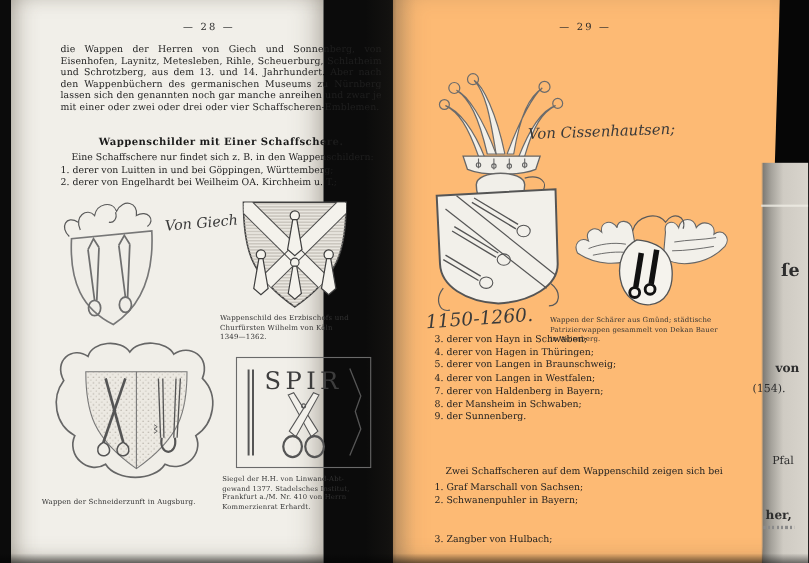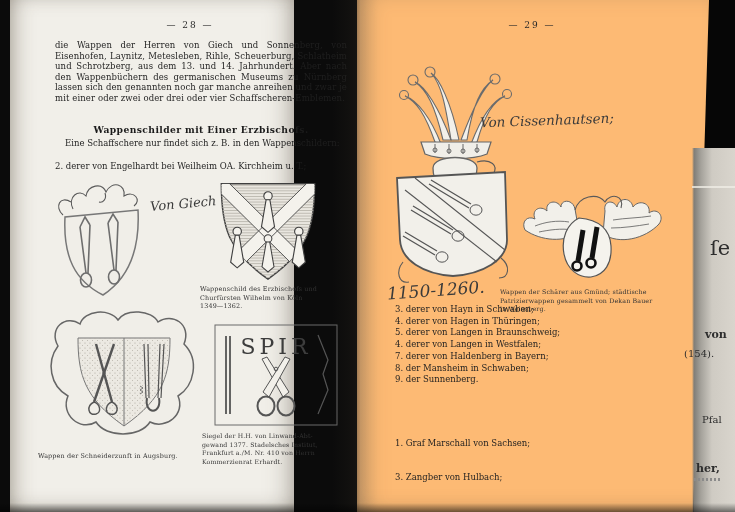--- a/index.html
+++ b/index.html
@@ -35,22 +35,23 @@
 
 <div id="photo">
 
   <div id="black-corner" class="abs"></div>
 
   <div id="left-page" class="page">
     <div class="abs pageno" style="left:35px;top:20px;width:290px;">—  28  —</div>
 
     <div class="abs body-text" style="left:45px;top:40px;width:292px;">die Wappen der Herren von Giech und Sonnenberg, von Eisenhofen, Laynitz, Metesleben, Rihle, Scheuerburg, Schlatheim und Schrotzberg, aus dem 13. und 14. Jahrhundert. Aber nach den Wappenbüchern des germanischen Museums zu Nürnberg lassen sich den genannten noch gar manche anreihen und zwar je mit einer oder zwei oder drei oder vier Schaffscheren-Emblemen.</div>
 
-    <div class="abs heading" style="left:45px;top:124px;width:292px;">Wappenschilder mit Einer Erzbischofs.</div>
+    <div class="abs heading" style="left:45px;top:124px;width:292px;">Wappenschilder mit Einer Schaffschere.</div>
     <div class="abs line indent" style="left:45px;top:138px;width:292px;">Eine Schaffschere nur findet sich z. B. in den Wappenschildern:</div>
+    <div class="abs line" style="left:45px;top:150px;">1. derer von Luitten in und bei Göppingen, Württemberg;</div>
     <div class="abs line" style="left:45px;top:161px;">2. derer von Engelhardt bei Weilheim OA. Kirchheim u. T.;</div>
 
     <svg class="abs" style="left:35px;top:175px;" width="115" height="135" viewBox="0 0 115 135">
       <g>
         <path class="sk" stroke-width="1.1" d="M28,34 C22,22 34,13 41,21 C43,10 57,7 61,17 C67,5 81,9 79,21 C89,15 97,25 89,31"></path>
         <path class="sk" stroke-width="1.1" d="M18,40 C9,32 15,20 26,27 M60,18 C62,24 58,28 54,27"></path>
       </g>
       <path d="M20,42 C18,82 30,106 58,120 C84,103 95,74 93,35 L20,42 Z" fill="#f0eee8" stroke="#777" stroke-width="1.5"></path>
       <g stroke="#6e6e6e" stroke-width="1.6" fill="none">
         <path d="M35,52 L40,42 L45,50"></path>
@@ -235,27 +236,29 @@
     <div class="abs" style="left:38px;top:304px;">
       <div class="line">3. derer von Hayn in Schwaben;</div>
       <div class="line">4. derer von Hagen in Thüringen;</div>
       <div class="line">5. derer von Langen in Braunschweig;</div>
       <div class="line">4. derer von Langen in Westfalen;</div>
       <div class="line">7. derer von Haldenberg in Bayern;</div>
       <div class="line">8. der Mansheim in Schwaben;</div>
       <div class="line">9. der Sunnenberg.</div>
     </div>
 
+    <div class="abs line indent" style="left:38px;top:424px;width:280px;">Zwei Schaffscheren auf dem Wappenschild zeigen sich bei</div>
     <div class="abs line" style="left:38px;top:438px;">1. Graf Marschall von Sachsen;</div>
-    <div class="abs line" style="left:38px;top:472px;text-align:center;">3. Zangber von Hulbach;</div>
+    <div class="abs line" style="left:38px;top:450px;">2. Schwanenpuhler in Bayern;</div>
+    <div class="abs line" style="left:38px;top:486px;text-align:center;">3. Zangber von Hulbach;</div>
   </div>
 
   <div id="stack" class="abs">
     <div id="stack-highlight"></div>
-    <div class="frag" style="left:30px;top:88px;font-size:21px;font-weight:normal;">ſe</div>
+    <div class="frag" style="left:30px;top:88px;font-size:16px;font-weight:bold;">ſe</div>
     <div class="frag" style="left:25px;top:180px;font-size:11px;font-weight:bold;">von</div>
     <div class="frag" style="left:4px;top:200px;font-size:10px;">(154).</div>
     <div class="frag" style="left:22px;top:266px;font-size:10px;">Pfal</div>
     <div class="frag" style="left:16px;top:314px;font-size:11px;font-weight:bold;">her,</div>
     <div style="position:absolute;left:14px;top:330px;width:28px;height:3px;background:repeating-linear-gradient(90deg,#8a8a8a 0 2px,transparent 2px 4px);"></div>
   </div>
 
   <div id="gutter" class="abs"></div>
   <div id="bottom-shadow" class="abs"></div>
 </div>

